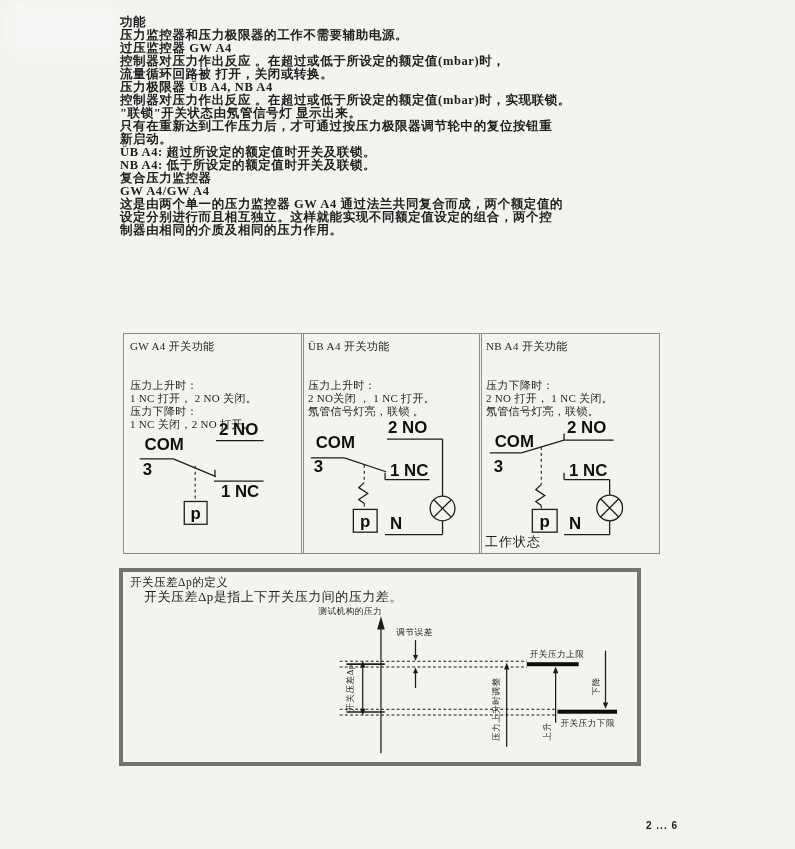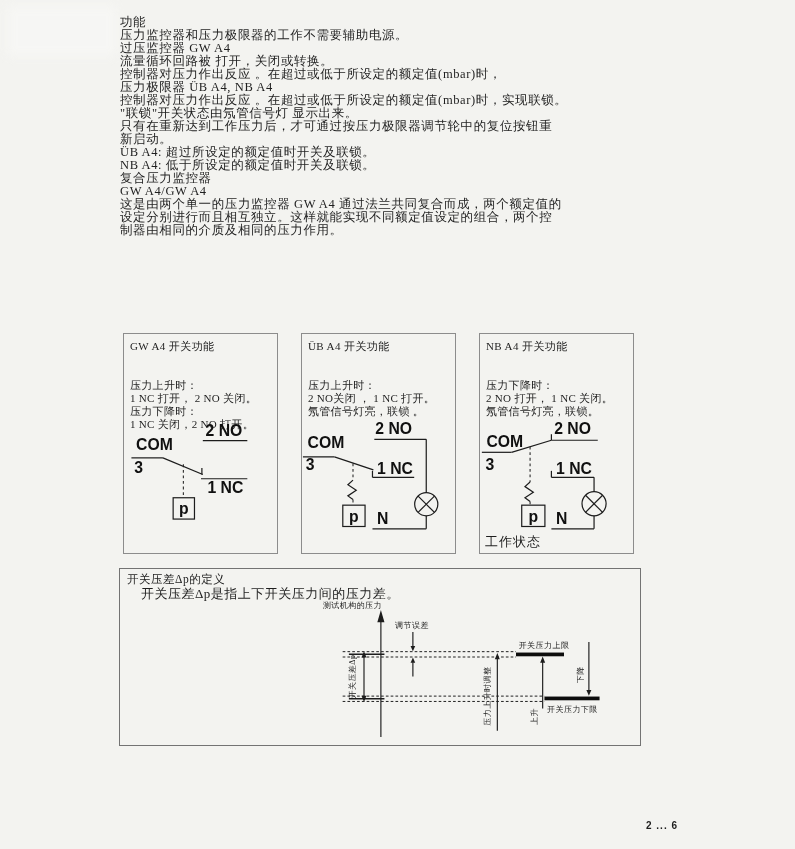--- a/index.html
+++ b/index.html
@@ -1,55 +1,55 @@
 <!DOCTYPE html>
 <html><head>
 <meta charset="utf-8">
 <style>
   html,body{margin:0;padding:0;}
   body{background:#f3f3f0;font-family:"Liberation Serif","DejaVu Serif",serif;}
   .page{position:relative;width:795px;height:849px;background:#f3f3f0;color:#1e1e1e;overflow:hidden;}
   .corner-light{position:absolute;left:8px;top:6px;width:108px;height:50px;background:#fafaf8;opacity:.55;filter:blur(4px);}
   
   .intro{position:absolute;left:120px;top:16px;}
-  .iline{font-size:12.5px;line-height:13px;letter-spacing:.6px;white-space:nowrap;}
+  .iline{font-size:12.5px;line-height:13px;letter-spacing:.6px;white-space:nowrap;font-weight:bold;}
   
-  .sbox{position:absolute;top:333px;width:155px;height:221px;border:1px solid #8c8c8c;box-sizing:border-box;}
+  .sbox{position:absolute;top:333px;width:181px;height:221px;border:1px solid #8c8c8c;box-sizing:border-box;}
   .sbox .btitle{position:absolute;left:6px;top:5px;font-size:11px;letter-spacing:.4px;white-space:nowrap;}
   .sbox .bdesc{position:absolute;left:6px;top:33px;margin-top:12px;}
   .sbox .bdesc div{font-size:11px;line-height:13px;letter-spacing:.3px;white-space:nowrap;}
   .sbox .bfoot{position:absolute;left:5px;bottom:2px;font-size:13px;letter-spacing:1px;}
   .dsvg{position:absolute;left:0;top:0;width:100%;height:100%;}
   svg line,svg polyline,svg circle,svg path{stroke:#1c1c1c;fill:none;stroke-width:1.3;}
   svg rect.frame{stroke:#1c1c1c;fill:none;stroke-width:1.3;}
   svg line.dash{stroke-dasharray:3,3;stroke-width:1.1;}
   svg text.big{fill:#101010;font-family:"Liberation Sans","DejaVu Sans",sans-serif;font-weight:bold;font-size:17px;stroke:none;}
   svg text.small{fill:#1c1c1c;font-family:"Liberation Serif","DejaVu Serif",serif;font-size:9px;letter-spacing:.5px;stroke:none;}
   svg polygon.ah{fill:#1c1c1c;stroke:none;}
   svg line.dash2{stroke-dasharray:3,2.4;stroke-width:1.1;}
   svg line.tick{stroke-width:1.6;}
   svg rect.bar{fill:#0d0d0d;stroke:none;}
   
-  .cbox{position:absolute;left:119px;top:568px;width:522px;height:178px;border:1px solid #737373;box-sizing:border-box;}
+  .cbox{position:absolute;left:119px;top:568px;width:522px;height:198px;border:4px solid #737373;box-sizing:border-box;}
   .cbox .ctitle{position:absolute;left:7px;top:3px;font-size:11.5px;letter-spacing:.5px;white-space:nowrap;}
   .cbox .csub{position:absolute;left:21px;top:16px;font-size:13px;letter-spacing:.5px;white-space:nowrap;text-align:right;}
   .footer{position:absolute;left:646px;top:820px;font-family:"Liberation Sans","DejaVu Sans",sans-serif;font-weight:bold;font-size:10px;letter-spacing:1px;}
 </style>
 </head>
 <body>
 
 <div class="page">
   <div class="corner-light"></div>
 
   <div class="intro">
     <div class="iline">功能</div>
     <div class="iline">压力监控器和压力极限器的工作不需要辅助电源。</div>
     <div class="iline">过压监控器 GW A4</div>
+    <div class="iline">控制器对压力作出反应 。在超过或低于所设定的额定值(mbar)时，</div>
     <div class="iline">流量循环回路被 打开，关闭或转换。</div>
-    <div class="iline">控制器对压力作出反应 。在超过或低于所设定的额定值(mbar)时，</div>
     <div class="iline">压力极限器 ÜB A4, NB A4</div>
     <div class="iline">控制器对压力作出反应 。在超过或低于所设定的额定值(mbar)时，实现联锁。</div>
     <div class="iline">"联锁"开关状态由氖管信号灯  显示出来。</div>
     <div class="iline">只有在重新达到工作压力后，才可通过按压力极限器调节轮中的复位按钮重</div>
     <div class="iline">新启动。</div>
     <div class="iline">ÜB A4: 超过所设定的额定值时开关及联锁。</div>
     <div class="iline">NB A4: 低于所设定的额定值时开关及联锁。</div>
     <div class="iline">复合压力监控器</div>
     <div class="iline">GW A4/GW A4</div>
     <div class="iline">这是由两个单一的压力监控器 GW A4 通过法兰共同复合而成，两个额定值的</div>

